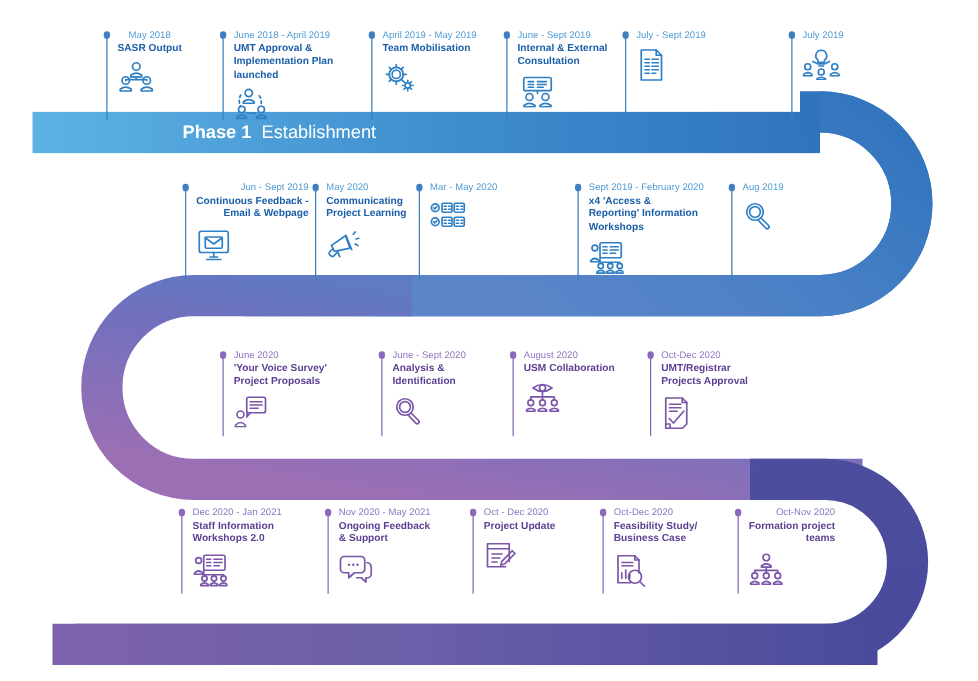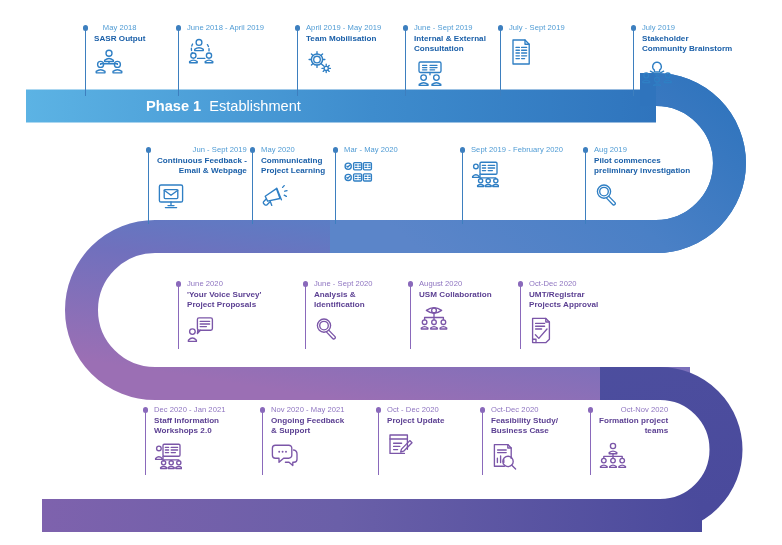--- a/index.html
+++ b/index.html
@@ -144,20 +144,23 @@
       <circle cx="23.4" cy="15.4" r="3" fill="none" stroke="#2f7fc4" stroke-width="1.35" stroke-linecap="round" stroke-linejoin="round"></circle>
             <path d="M19 22.4 q4.4 -3.4 8.8 0 v1.4 h-8.8 z" fill="none" stroke="#2f7fc4" stroke-width="1.35" stroke-linecap="round" stroke-linejoin="round"></path>
       <path d="M15 12.6 v2.1 M6.6 14.7 h16.8 M6.6 14.7 v.7 M23.4 14.7 v.7" fill="none" stroke="#2f7fc4" stroke-width="1.35" stroke-linecap="round" stroke-linejoin="round"></path>
           </svg>
         </div>
       </div>
       <div class="milestone" style="left: 178px; top: 23px;">
         <div class="ms-rule" style="height:66px"></div>
         <div class="ms-dot"></div>
         <div class="ms-date">June 2018 - April 2019</div>
+        <div class="ms-title">UMT Approval &amp;
+Implementation Plan
+launched</div>
         <div class="ms-icon">
           <svg width="30" height="26" viewBox="0 0 30 26">
       <circle cx="12" cy="4.4" r="2.9" fill="none" stroke="#2f7fc4" stroke-width="1.35" stroke-linecap="round" stroke-linejoin="round"></circle>
             <path d="M7.7 11.4 q4.3 -3.3 8.6 0 v1.2 h-8.6 z" fill="none" stroke="#2f7fc4" stroke-width="1.35" stroke-linecap="round" stroke-linejoin="round"></path>
       <path d="M5.6 6 a9.6 9.6 0 0 0 0 9.4" fill="none" stroke="#2f7fc4" stroke-width="1.35" stroke-linecap="round" stroke-linejoin="round" stroke-dasharray="2.2 2.2"></path>
       <path d="M20.4 6.6 a9 9 0 0 1 1.2 8" fill="none" stroke="#2f7fc4" stroke-width="1.35" stroke-linecap="round" stroke-linejoin="round" stroke-dasharray="2.2 2.2"></path>
       <circle cx="6.4" cy="17.6" r="2.6" fill="none" stroke="#2f7fc4" stroke-width="1.35" stroke-linecap="round" stroke-linejoin="round"></circle>
             <path d="M2.6 23.6 q3.8 -2.9 7.6 0 v1.1 h-7.6 z" fill="none" stroke="#2f7fc4" stroke-width="1.35" stroke-linecap="round" stroke-linejoin="round"></path>
       <circle cx="22" cy="17.6" r="2.6" fill="none" stroke="#2f7fc4" stroke-width="1.35" stroke-linecap="round" stroke-linejoin="round"></circle>
             <path d="M18.2 23.6 q3.8 -2.9 7.6 0 v1.1 h-7.6 z" fill="none" stroke="#2f7fc4" stroke-width="1.35" stroke-linecap="round" stroke-linejoin="round"></path>
@@ -212,22 +215,20 @@
             <path d="M16 2 v4.2 h4.2" fill="none" stroke="#2f7fc4" stroke-width="1.35" stroke-linecap="round" stroke-linejoin="round"></path>
       <path d="M7 9.4 h3.4 M7 12.2 h3.4 M7 15 h3.4 M7 17.8 h3.4 M7 20.6 h3.4" fill="none" stroke="#2f7fc4" stroke-width="1.35" stroke-linecap="round" stroke-linejoin="round"></path>
       <path d="M12.6 9.4 h5 M12.6 12.2 h5 M12.6 15 h5 M12.6 17.8 h5 M12.6 20.6 h3" fill="none" stroke="#2f7fc4" stroke-width="1.35" stroke-linecap="round" stroke-linejoin="round"></path>
           </svg>
         </div>
       </div>
       <div class="milestone" style="left: 633px; top: 23px;">
         <div class="ms-rule" style="height:66px"></div>
         <div class="ms-dot"></div>
         <div class="ms-date">July 2019</div>
-        <div class="ms-title">Stakeholder
-Community Brainstorm</div>
         <div class="ms-icon">
           <svg width="30" height="26" viewBox="0 0 30 26">
       <path d="M15 2.2 a4.4 4.4 0 0 1 2.6 7.9 v1.7 h-5.2 V10.1 A4.4 4.4 0 0 1 15 2.2 z" fill="none" stroke="#2f7fc4" stroke-width="1.35" stroke-linecap="round" stroke-linejoin="round"></path>
       <path d="M12.6 13.1 h4.8 M13.2 14.8 h3.6" fill="none" stroke="#2f7fc4" stroke-width="1.35" stroke-linecap="round" stroke-linejoin="round"></path>
       <circle cx="4.2" cy="15.4" r="2.4" fill="none" stroke="#2f7fc4" stroke-width="1.35" stroke-linecap="round" stroke-linejoin="round"></circle>
             <path d="M.8 21.5 q3.4 -2.7 6.8 0 v1.1 h-6.8 z" fill="none" stroke="#2f7fc4" stroke-width="1.35" stroke-linecap="round" stroke-linejoin="round"></path>
       <circle cx="25.8" cy="15.4" r="2.4" fill="none" stroke="#2f7fc4" stroke-width="1.35" stroke-linecap="round" stroke-linejoin="round"></circle>
             <path d="M22.4 21.5 q3.4 -2.7 6.8 0 v1.1 h-6.8 z" fill="none" stroke="#2f7fc4" stroke-width="1.35" stroke-linecap="round" stroke-linejoin="round"></path>
       <circle cx="15" cy="19.6" r="2.4" fill="none" stroke="#2f7fc4" stroke-width="1.35" stroke-linecap="round" stroke-linejoin="round"></circle>
             <path d="M11.6 25.2 q3.4 -2.7 6.8 0 v.6 h-6.8 z" fill="none" stroke="#2f7fc4" stroke-width="1.35" stroke-linecap="round" stroke-linejoin="round"></path>
@@ -284,20 +285,23 @@
       <path d="M11.4 16.2 h1.6 M11.4 18.6 h1.6 M15 16.2 h1.2 M15 18.6 h1.2" fill="none" stroke="#2f7fc4" stroke-width="1.35" stroke-linecap="round" stroke-linejoin="round"></path>
       <rect x="19.4" y="13.8" width="8" height="7.2" rx="1" fill="none" stroke="#2f7fc4" stroke-width="1.35" stroke-linecap="round" stroke-linejoin="round"></rect>
       <path d="M21.2 16.2 h1.6 M21.2 18.6 h1.6 M24.8 16.2 h1.2 M24.8 18.6 h1.2" fill="none" stroke="#2f7fc4" stroke-width="1.35" stroke-linecap="round" stroke-linejoin="round"></path>
           </svg>
         </div>
       </div>
       <div class="milestone" style="left: 462px; top: 145px;">
         <div class="ms-rule" style="height:72px"></div>
         <div class="ms-dot"></div>
         <div class="ms-date">Sept 2019 - February 2020</div>
+        <div class="ms-title">x4 'Access &amp;
+Reporting' Information
+Workshops</div>
         <div class="ms-icon">
           <svg width="28" height="28" viewBox="0 0 28 28">
       <rect x="9" y="2.2" width="17" height="12" rx="1.2" fill="none" stroke="#2f7fc4" stroke-width="1.35" stroke-linecap="round" stroke-linejoin="round"></rect>
       <path d="M11.4 5.4 h3.2 M11.4 8 h3.2 M11.4 10.6 h3.2" fill="none" stroke="#2f7fc4" stroke-width="1.35" stroke-linecap="round" stroke-linejoin="round"></path>
       <path d="M17.2 5.4 h6.4 M17.2 8 h6.4 M17.2 10.6 h4.2" fill="none" stroke="#2f7fc4" stroke-width="1.35" stroke-linecap="round" stroke-linejoin="round"></path>
       <path d="M2.6 6.4 a2.3 2.3 0 1 1 4.6 0 a2.3 2.3 0 1 1 -4.6 0" fill="none" stroke="#2f7fc4" stroke-width="1.35" stroke-linecap="round" stroke-linejoin="round"></path>
       <path d="M1.6 16.4 q3.3 -3.2 6.6 0 v1 h-6.6 z" fill="none" stroke="#2f7fc4" stroke-width="1.35" stroke-linecap="round" stroke-linejoin="round"></path>
       <path d="M9 14.2 v3.6" fill="none" stroke="#2f7fc4" stroke-width="1.35" stroke-linecap="round" stroke-linejoin="round"></path>
       <circle cx="9.6" cy="20.8" r="2.1" fill="none" stroke="#2f7fc4" stroke-width="1.35" stroke-linecap="round" stroke-linejoin="round"></circle>
             <path d="M6.6 25.6 q3 -2.5 6 0 v.9 h-6 z" fill="none" stroke="#2f7fc4" stroke-width="1.35" stroke-linecap="round" stroke-linejoin="round"></path>
@@ -306,22 +310,20 @@
       <circle cx="24.8" cy="20.8" r="2.1" fill="none" stroke="#2f7fc4" stroke-width="1.35" stroke-linecap="round" stroke-linejoin="round"></circle>
             <path d="M21.8 25.6 q3 -2.5 6 0 v.9 h-6 z" fill="none" stroke="#2f7fc4" stroke-width="1.35" stroke-linecap="round" stroke-linejoin="round"></path>
       <path d="M9.6 17.8 h15.2 M9.6 17.8 v.9 M17.2 17.8 v.9 M24.8 17.8 v.9" fill="none" stroke="#2f7fc4" stroke-width="1.35" stroke-linecap="round" stroke-linejoin="round"></path>
           </svg>
         </div>
       </div>
       <div class="milestone" style="left: 585px; top: 145px;">
         <div class="ms-rule" style="height:72px"></div>
         <div class="ms-dot"></div>
         <div class="ms-date">Aug 2019</div>
-        <div class="ms-title">Pilot commences
-preliminary investigation</div>
         <div class="ms-icon">
           <svg width="24" height="24" viewBox="0 0 24 24">
       <circle cx="10" cy="9.6" r="6.6" fill="none" stroke="#2f7fc4" stroke-width="1.35" stroke-linecap="round" stroke-linejoin="round"></circle>
       <circle cx="10" cy="9.6" r="4.3" fill="none" stroke="#2f7fc4" stroke-width="1.35" stroke-linecap="round" stroke-linejoin="round"></circle>
       <path d="M14.9 14.4 L21 20.6 a1.5 1.5 0 0 1 -2.1 2.1 L12.8 16.4" fill="none" stroke="#2f7fc4" stroke-width="1.35" stroke-linecap="round" stroke-linejoin="round"></path>
           </svg>
         </div>
       </div>
       <div class="milestone p2" style="left: 178px; top: 279px;">
         <div class="ms-rule" style="height:63px"></div>

